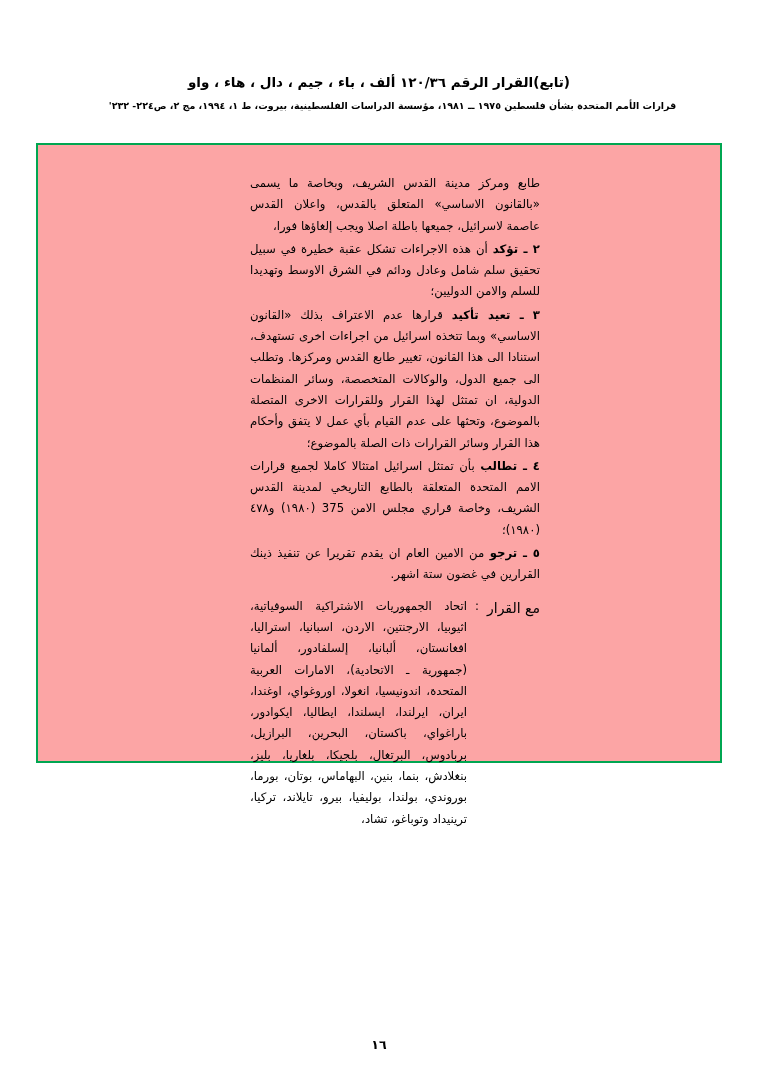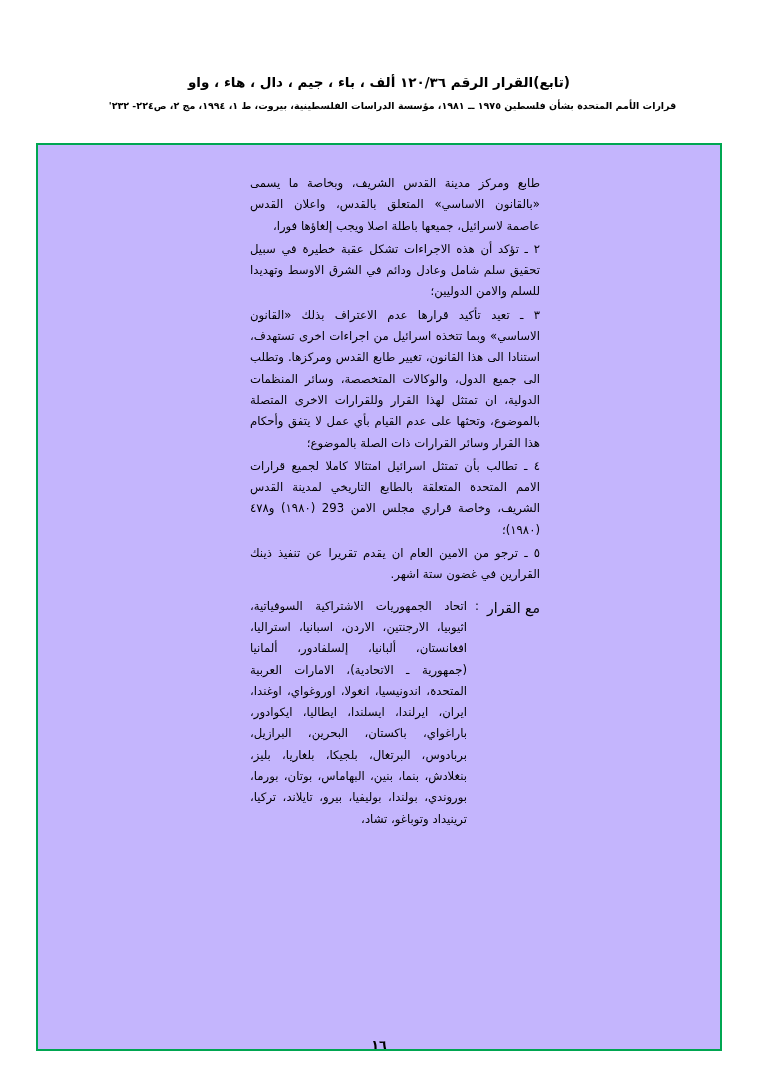--- a/index.html
+++ b/index.html
@@ -45,24 +45,24 @@
     letter-spacing: 0.1px;
     padding-left: 27px;
   }
 
   
   .frame {
     position: absolute;
     top: 143px;
     left: 36px;
     width: 686px;
-    height: 908px;
+    height: 620px;
     border: 2.5px solid #00a651;
     box-sizing: border-box;
-    background: #c4b5fd;
+    background: #fca5a5;
   }
 
   
   .content {
     position: absolute;
     top: 28px;
     right: 180px;
     width: 290px;
     direction: rtl;
     text-align: justify;
@@ -70,21 +70,21 @@
     font-size: 11.7px;
     line-height: 1.82;
   }
   .content p {
     margin: 0 0 2px 0;
   }
   .para-gap {
     margin-bottom: 4px;
   }
   .b {
-    font-weight: normal;
+    font-weight: bold;
   }
 
   
   .block-loose {
     margin-top: 14px;
   }
   .block-loose p {
     margin: 0;
     text-align: right;
     text-align-last: right;
@@ -145,21 +145,21 @@
   <div class="frame">
 
     <div class="content">
 
       <p class="para-gap">طابع ومركز مدينة القدس الشريف، وبخاصة ما يسمى «بالقانون الاساسي» المتعلق بالقدس، واعلان القدس عاصمة لاسرائيل، جميعها باطلة اصلا ويجب إلغاؤها فورا،</p>
 
       <p class="para-gap"><span class="b">٢ ـ تؤكد</span> <span>أن هذه الاجراءات تشكل عقبة خطيرة في سبيل تحقيق سلم شامل وعادل ودائم في الشرق الاوسط وتهديدا للسلم والامن الدوليين؛</span></p>
 
       <p class="para-gap"><span class="b">٣ ـ تعيد تأكيد</span> <span>قرارها عدم الاعتراف بذلك «القانون الاساسي» وبما تتخذه اسرائيل من اجراءات اخرى تستهدف، استنادا الى هذا القانون، تغيير طابع القدس ومركزها. وتطلب الى جميع الدول، والوكالات المتخصصة، وسائر المنظمات الدولية، ان تمتثل لهذا القرار وللقرارات الاخرى المتصلة بالموضوع، وتحثها على عدم القيام بأي عمل لا يتفق وأحكام هذا القرار وسائر القرارات ذات الصلة بالموضوع؛</span></p>
 
-      <p class="para-gap"><span class="b">٤ ـ تطالب</span> <span>بأن تمتثل اسرائيل امتثالا كاملا لجميع قرارات الامم المتحدة المتعلقة بالطابع التاريخي لمدينة القدس الشريف، وخاصة قراري مجلس الامن 293 (١٩٨٠) و٤٧٨ (١٩٨٠)؛</span></p>
+      <p class="para-gap"><span class="b">٤ ـ تطالب</span> <span>بأن تمتثل اسرائيل امتثالا كاملا لجميع قرارات الامم المتحدة المتعلقة بالطابع التاريخي لمدينة القدس الشريف، وخاصة قراري مجلس الامن 375 (١٩٨٠) و٤٧٨ (١٩٨٠)؛</span></p>
 
       <p class="para-gap"><span class="b">٥ ـ ترجو</span> <span>من الامين العام ان يقدم تقريرا عن تنفيذ ذينك القرارين في غضون ستة اشهر.</span></p>
 
 
       <div class="votes">
         <div class="votes-label">مع القرار</div>
         <div class="votes-colon">:</div>
         <div class="votes-list">اتحاد الجمهوريات الاشتراكية السوفياتية، اثيوبيا، الارجنتين، الاردن، اسبانيا، استراليا، افغانستان، ألبانيا، إلسلفادور، ألمانيا (جمهورية ـ الاتحادية)، الامارات العربية المتحدة، اندونيسيا، انغولا، اوروغواي، اوغندا، ايران، ايرلندا، ايسلندا، ايطاليا، ايكوادور، باراغواي، باكستان، البحرين، البرازيل، بربادوس، البرتغال، بلجيكا، بلغاريا، بليز، بنغلادش، بنما، بنين، البهاماس، بوتان، بورما، بوروندي، بولندا، بوليفيا، بيرو، تايلاند، تركيا، ترينيداد وتوباغو، تشاد،</div>
       </div>
 

